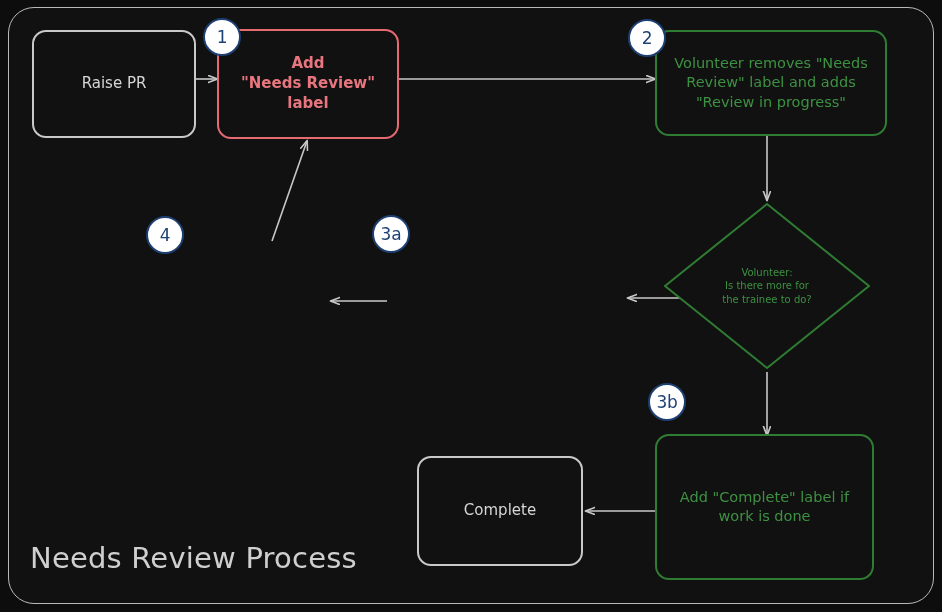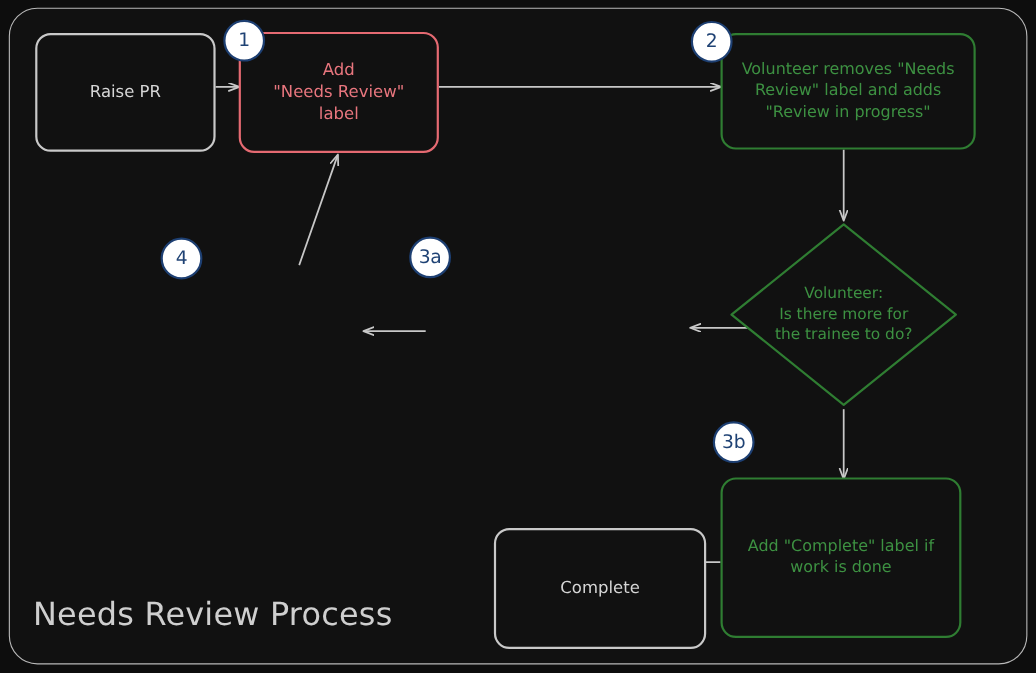--- a/index.html
+++ b/index.html
@@ -55,20 +55,21 @@
     line-height: 1.32;
     white-space: pre-line;
   }
   .node.gray {
     border: 2px solid #c9c9c9;
     color: #d6d6d6;
   }
   .node.red {
     border: 2px solid #e56a72;
     color: #e8767e;
+    font-weight: bold;
   }
   .node.green {
     border: 2px solid #2f7d32;
     color: #3d9142;
   }
 
   
   .diamond-wrap {
     position: absolute;
   }
@@ -158,35 +159,35 @@
   <div class="node green" style="left:655px; top:30px; width:232px; height:106px; font-size:14.5px;">
     <span>Volunteer removes "Needs
 Review" label and adds
 "Review in progress"</span>
   </div>
 
   <div class="diamond-wrap" style="left:659px; top:200px; width:216px; height:172px;">
     <svg width="216" height="172" viewBox="0 0 216 172" xmlns="http://www.w3.org/2000/svg">
       <path d="M108 4 L210 86 L108 168 L6 86 Z" fill="#111111" stroke="#2f7d32" stroke-width="2" stroke-linejoin="round"></path>
     </svg>
-    <div class="dlabel" style="font-size:14px;">
+    <div class="dlabel" style="font-size:10px;">
       <span>Volunteer:
 Is there more for
 the trainee to do?</span>
     </div>
   </div>
 
 
 
   <div class="node green" style="left:655px; top:434px; width:219px; height:146px; font-size:14.5px;">
     <span>Add "Complete" label if
 work is done</span>
   </div>
 
-  <div class="node gray" style="left:417px; top:480px; width:193px; height:110px; font-size:15px;margin-left:32px;">
+  <div class="node gray" style="left:417px; top:456px; width:166px; height:110px; font-size:15px;">
     <span>Complete</span>
   </div>
 
   <div class="badge" style="left:203px; top:18px;">
     <span>1</span>
   </div>
   <div class="badge" style="left:628px; top:19px;">
     <span>2</span>
   </div>
   <div class="badge" style="left:372px; top:215px;">

